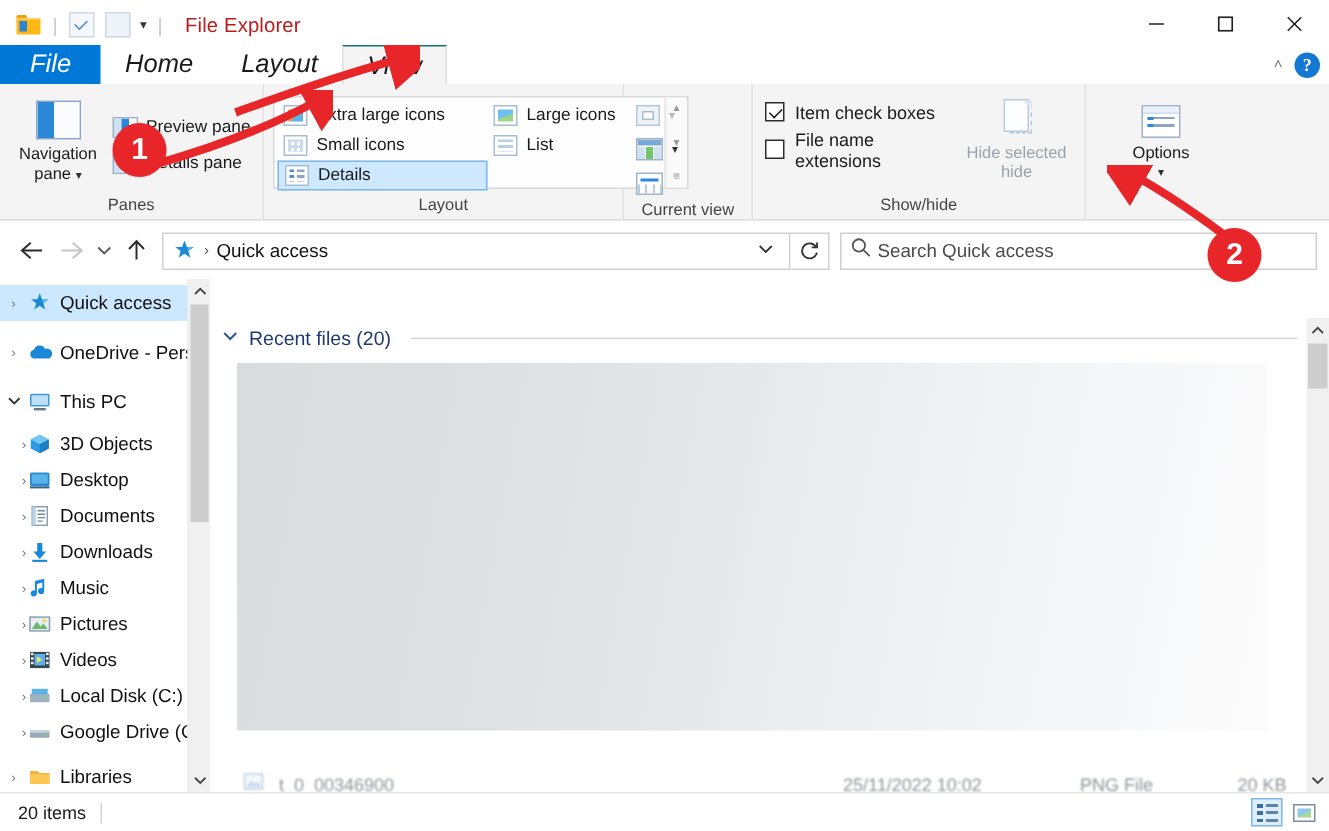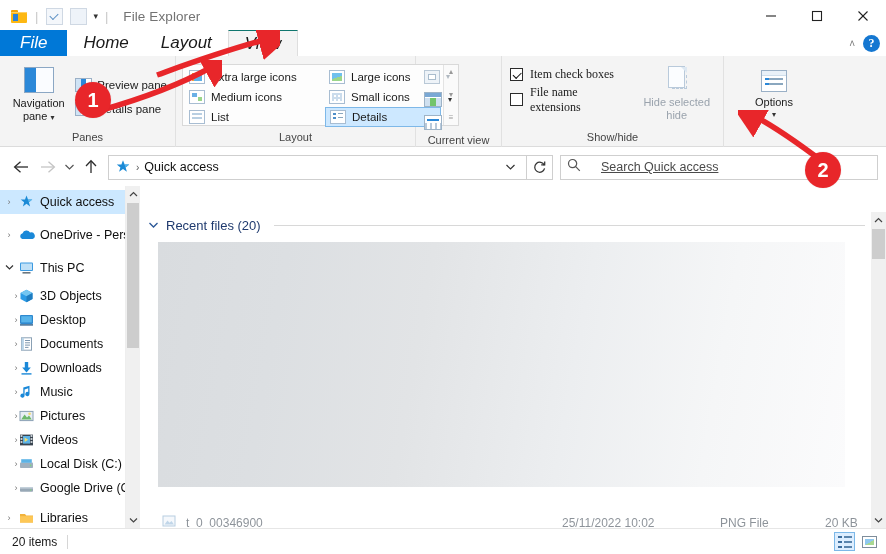--- a/index.html
+++ b/index.html
@@ -43,21 +43,21 @@
     width: 17px; height: 17px; border: 1px solid #cfd8e3; background: #f4f7fb;
     display: flex; align-items: center; justify-content: center;
   }
   .qat-box.chk:after {
     content: ""; width: 7px; height: 4px; border-left: 1.6px solid #5a8fc4;
     border-bottom: 1.6px solid #5a8fc4; transform: rotate(-45deg); margin-top: -2px;
   }
   .qat-box.plain { background: #eef3f9; }
   .qat-caret { font-size: 9px; color: #333; padding: 0 2px; }
   .win-title {
-    font-size: 13.5px; color: #737373; padding-left: 10px; letter-spacing: .1px;
+    font-size: 13.5px; color: #b91c1c; padding-left: 10px; letter-spacing: .1px;
   }
   .win-ctl {
     position: absolute; right: 0; top: 0; height: 32px; display: flex;
   }
   .win-btn {
     width: 46px; height: 32px; display: flex; align-items: center;
     justify-content: center; font-size: 12px; color: #222;
   }
   .win-btn svg { display: block; }
 
@@ -212,21 +212,21 @@
   .ico-sizecol {
     width: 18px; height: 15px; border: 1px solid #9db3c7; background: #fff; position: relative;
   }
   .ico-sizecol:before { content:""; position:absolute; left:2px; right:2px; top:3px; height:1.5px; background:#2b88d8; }
   .ico-sizecol:after { content:""; position:absolute; left:0; right:0; top:7px; bottom:0;
       background-image: repeating-linear-gradient(to right,#b8c9da 0 1.5px,transparent 1.5px 5px); }
   .drop-caret { font-size: 8px; color: #333; margin-left: 1px; }
   .drop-caret.dim { color: #b0b8c0; }
 
   
-  .chk-row { display: flex; align-items: center; gap: 7px; height: 21px; font-size: 12px; color: #1a1a1a; font-family: Liberation Serif, serif; }
+  .chk-row { display: flex; align-items: center; gap: 7px; height: 21px; font-size: 12px; color: #1a1a1a; }
   .cbx {
     width: 13px; height: 13px; border: 1.3px solid #2b2b2b; background: #fff;
     position: relative; flex: 0 0 auto;
   }
   .cbx.on:after {
     content: ""; position: absolute; left: 2px; top: 3px; width: 7px; height: 3.5px;
     border-left: 1.7px solid #111; border-bottom: 1.7px solid #111;
     transform: rotate(-45deg);
   }
   .ico-hide {
@@ -282,21 +282,21 @@
   .addr-caret { margin-left: auto; font-size: 10px; color: #333; padding: 0 6px; }
   .refresh-btn {
     width: 26px; height: 25px; border: 1px solid #cfcfcf; border-left: none;
     background: #fff; display: flex; align-items: center; justify-content: center;
     color: #333;
   }
   .search-field {
     width: 318px; height: 25px; border: 1px solid #cfcfcf; background: #fff;
     display: flex; align-items: center; padding: 0 6px; margin-left: 7px;
   }
-  .search-ph { font-size: 12.5px; color: #4a4a4a; margin-left: 20px; text-decoration: underline; }
+  .search-ph { font-size: 12.5px; color: #4a4a4a; margin-left: 4px; }
 
   
   .main {
     position: absolute; left: 0; top: 186px; width: 886px; height: 342px;
     display: flex;
   }
   .navpane {
     width: 140px; height: 342px; background: #fff; position: relative;
     overflow: hidden;
   }
@@ -499,24 +499,20 @@
       <div class="rgroup-body" style="padding:4px 6px 0 6px;">
         <div class="layoutbox">
           <div class="layoutgrid">
             <div class="lay-item">
               <span class="vi xl"></span>
               <span>Extra large icons</span>
             </div>
             <div class="lay-item">
               <span class="vi lg"></span>
               <span>Large icons</span>
-            </div>
-            <div class="lay-item">
-              <span class="vi md"></span>
-              <span>Medium icons</span>
             </div>
             <div class="lay-item">
               <span class="vi sm"></span>
               <span>Small icons</span>
             </div>
             <div class="lay-item">
               <span class="vi li"></span>
               <span>List</span>
             </div>
             <div class="lay-item sel">

